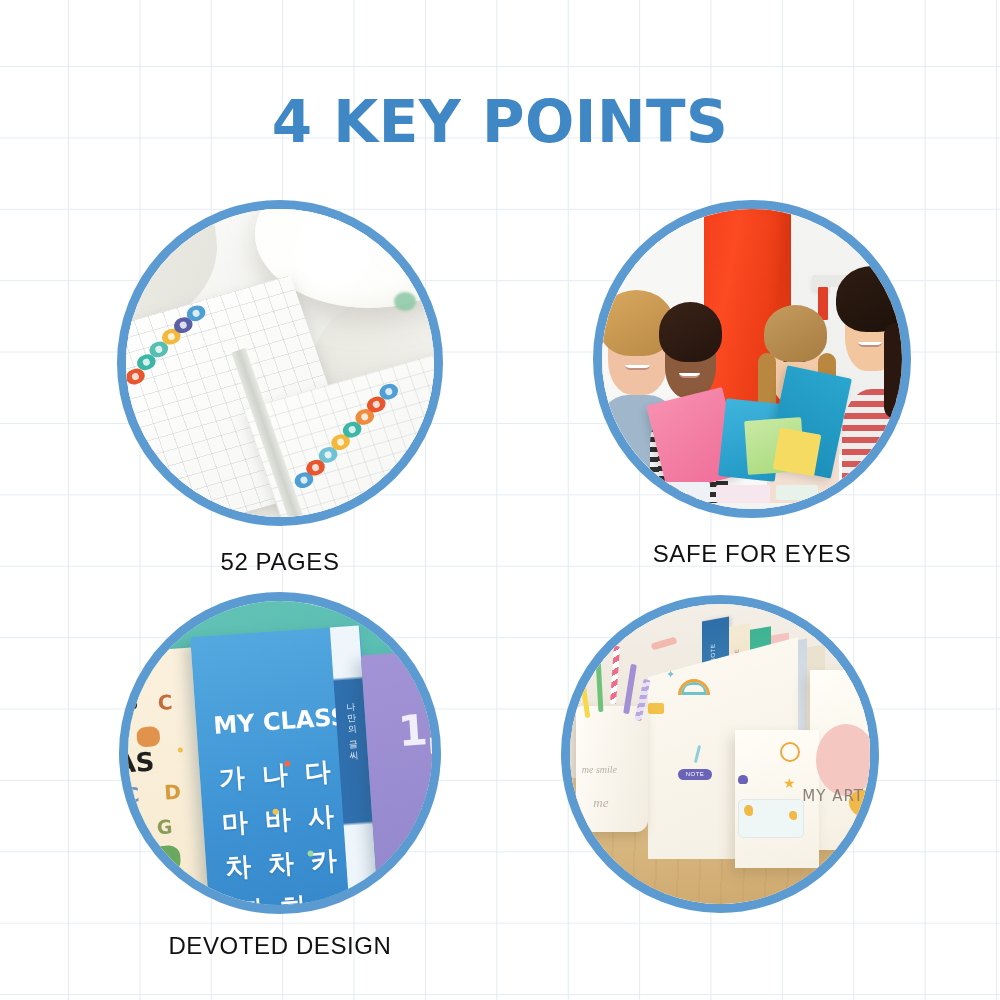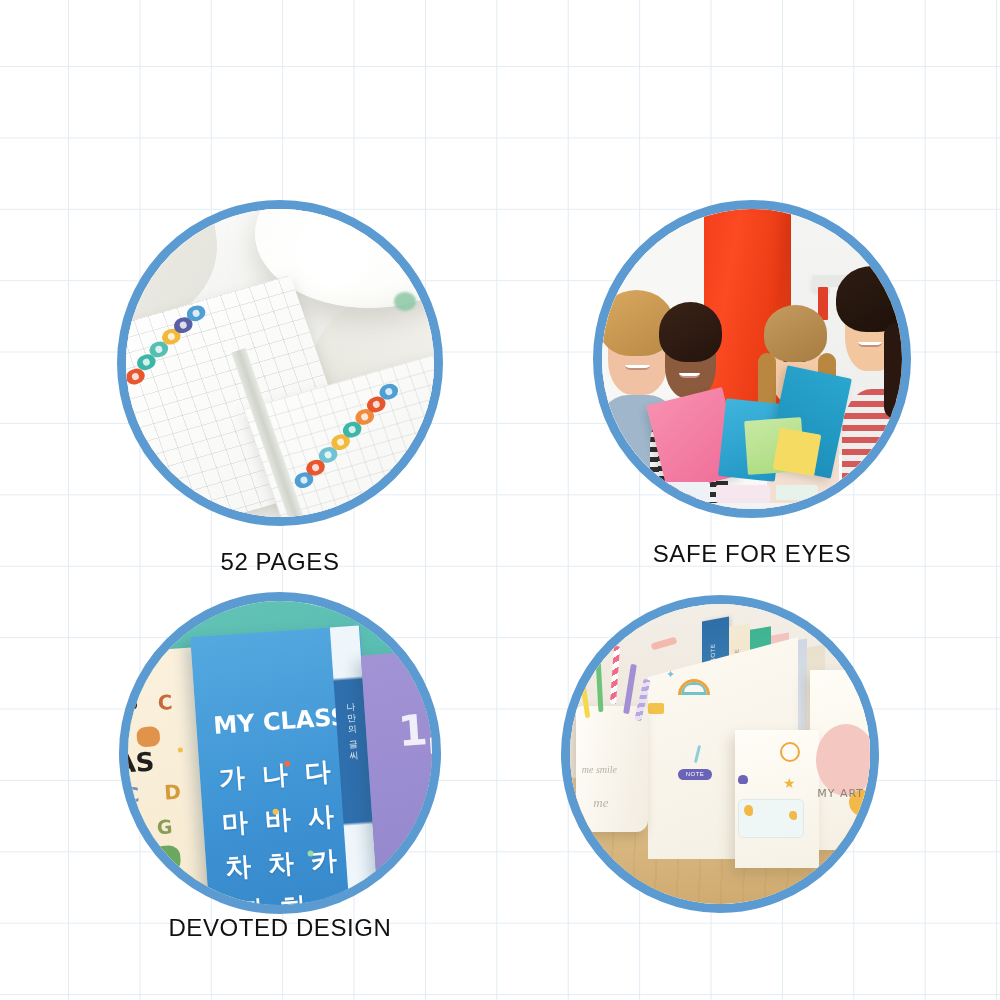--- a/index.html
+++ b/index.html
@@ -65,21 +65,21 @@
     margin-top:20px;
     text-align:center;
     font-size:24px;
     letter-spacing:0.6px;
     color:#111111;
     font-family:"Liberation Sans", sans-serif;
     font-weight:400;
     white-space:nowrap;
   }
   .item--tl .caption, .item--tr .caption { margin-top:22px; }
-  .item--bl .caption { margin-top:0; }
+  .item--bl .caption { margin-top:18px; }
   .item--br .caption { margin-top:20px; }
 
   
   .p1 { background:linear-gradient(160deg,#fbfbfa 0%,#f2f2ef 40%,#eceae4 100%); }
   .p1 .lamp-shade {
     position:absolute; left:42%; top:-16%; width:74%; height:48%;
     border-radius:50%;
     background:radial-gradient(ellipse at 35% 55%, #ffffff 0%, #fdfdfb 45%, #efefe9 78%, #e6e5de 100%);
     box-shadow:0 14px 26px rgba(190,188,178,.55);
   }
@@ -275,31 +275,32 @@
     position:absolute; background:#6a63b8; border-radius:8px;
     color:#fff; font-size:6px; text-align:center; letter-spacing:.5px;
   }
   .p4 .panel {
     position:absolute; border-radius:5px; background:#eef6f6;
     border:1.5px solid #dfe9e9;
   }
   .p4 .blobA { position:absolute; background:#f3b948; border-radius:50% 50% 40% 60%; }
   .p4 .blobB { position:absolute; background:#f4c7c1; border-radius:50%; }
   .p4 .my-art {
-    position:absolute; color:#8a8178; font-size:11px; letter-spacing:1px;
+    position:absolute; color:#8a8178; font-size:15px; letter-spacing:1px;
     font-family:"DejaVu Sans", sans-serif; white-space:nowrap;
   }
 </style>
 </head>
 <body>
 
 <div id="page">
 
   <div id="grid-overlay"></div>
 
+  <div class="title">4 KEY POINTS</div>
 
   <div class="items">
 
     <div class="item item--tl">
       <div class="circle-wrap">
         <div class="photo p1">
           <div class="desk-left"></div>
           <div class="desk-right"></div>
           <div class="lamp-shade"></div>
           <div class="lamp-glow"></div>

